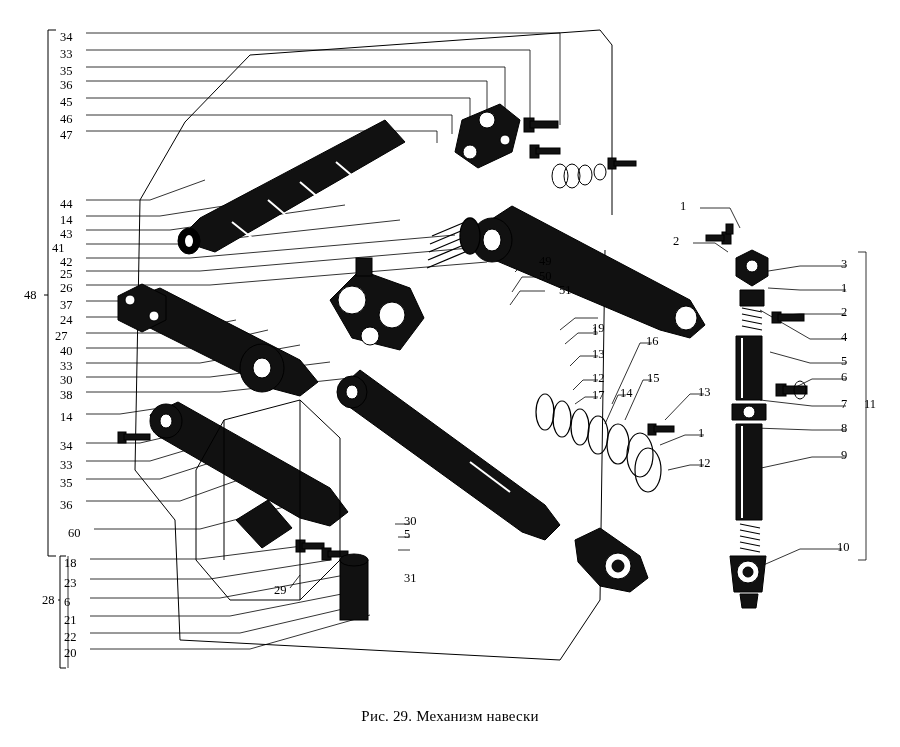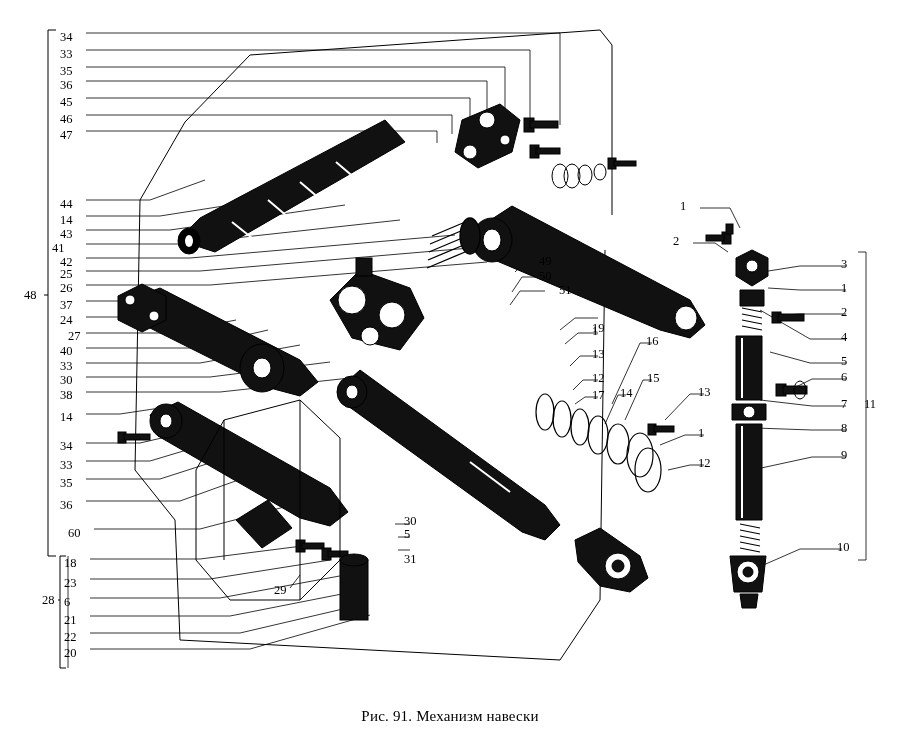--- a/index.html
+++ b/index.html
@@ -382,21 +382,21 @@
       <div class="callout" style="left: 60px; top: 129px;">47</div>
       <div class="callout" style="left: 60px; top: 198px;">44</div>
       <div class="callout" style="left: 60px; top: 214px;">14</div>
       <div class="callout" style="left: 60px; top: 228px;">43</div>
       <div class="callout" style="left: 52px; top: 242px; text-align: right;">41</div>
       <div class="callout" style="left: 60px; top: 256px;">42</div>
       <div class="callout" style="left: 60px; top: 268px;">25</div>
       <div class="callout" style="left: 60px; top: 282px;">26</div>
       <div class="callout" style="left: 60px; top: 299px;">37</div>
       <div class="callout" style="left: 60px; top: 314px;">24</div>
-      <div class="callout" style="left: 68px; top: 330px; text-align: center;">27</div>
+      <div class="callout" style="left: 55px; top: 330px; text-align: center;">27</div>
       <div class="callout" style="left: 60px; top: 345px;">40</div>
       <div class="callout" style="left: 60px; top: 360px;">33</div>
       <div class="callout" style="left: 60px; top: 374px;">30</div>
       <div class="callout" style="left: 60px; top: 389px;">38</div>
       <div class="callout" style="left: 60px; top: 411px;">14</div>
       <div class="callout" style="left: 60px; top: 440px;">34</div>
       <div class="callout" style="left: 60px; top: 459px;">33</div>
       <div class="callout" style="left: 60px; top: 477px;">35</div>
       <div class="callout" style="left: 60px; top: 499px;">36</div>
       <div class="callout" style="left: 68px; top: 527px;">60</div>
@@ -430,19 +430,19 @@
       <div class="callout" style="left: 841px; top: 331px;">4</div>
       <div class="callout" style="left: 841px; top: 355px;">5</div>
       <div class="callout" style="left: 841px; top: 371px;">6</div>
       <div class="callout" style="left: 841px; top: 398px;">7</div>
       <div class="callout" style="left: 841px; top: 422px;">8</div>
       <div class="callout" style="left: 841px; top: 449px;">9</div>
       <div class="callout" style="left: 837px; top: 541px; font-family: Liberation Serif, serif;">10</div>
       <div class="callout" style="left: 864px; top: 398px;">11</div>
       <div class="callout" style="left: 404px; top: 515px;">30</div>
       <div class="callout" style="left: 404px; top: 528px;">5</div>
-      <div class="callout" style="left: 404px; top: 553px;">31</div>
+      <div class="callout" style="left: 404px; top: 572px;">31</div>
       <div class="callout" style="left: 274px; top: 584px;">29</div>
     </div>
 
-  <div id="caption">Рис. 91. Механизм навески</div>
+  <div id="caption">Рис. 29. Механизм навески</div>
 
 </div>
 
 </body></html>

